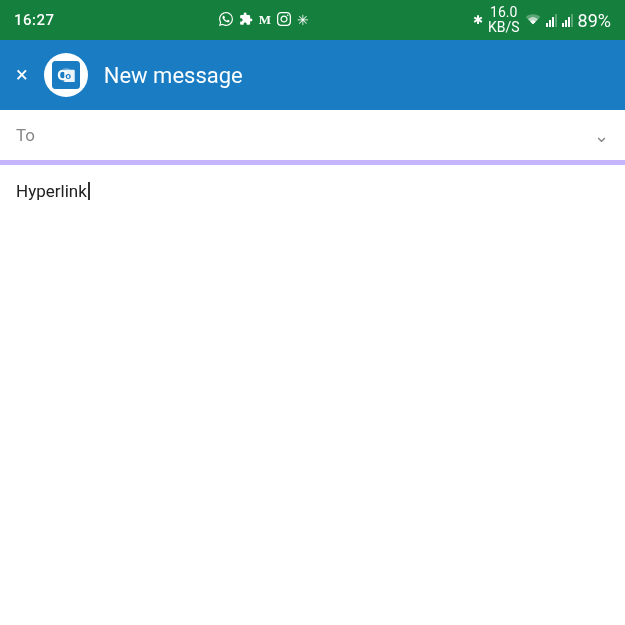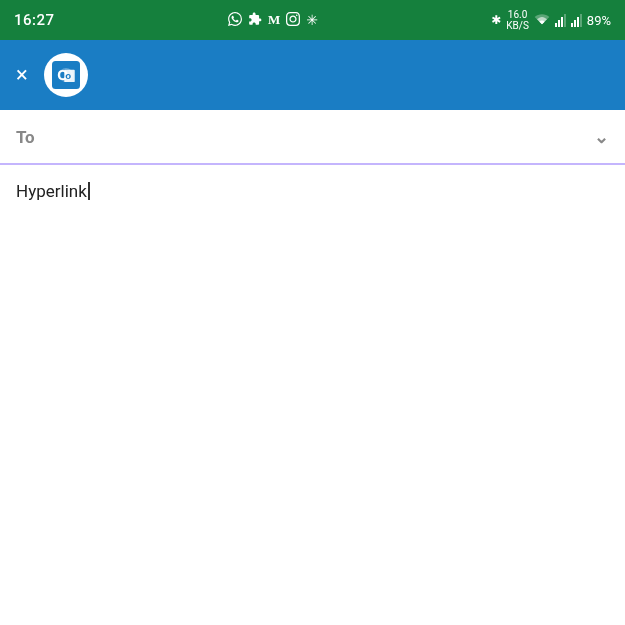--- a/index.html
+++ b/index.html
@@ -89,22 +89,21 @@
     .body {
       width: 100%;
       background: #fff;
     }
 
     .field-row {
       display: flex;
       align-items: center;
       padding: 0 16px;
       height: 55px;
-      border-bottom: 2px solid #c4b5fd;
-      font-weight: bold;
+      border-bottom: 5px solid #c4b5fd;
     }
 
     .field-label {
       color: #888;
       font-size: 17px;
       flex: 1;
     }
 
     .field-chevron {
       color: #888;
@@ -171,21 +170,21 @@
           <path d="M12 2.163c3.204 0 3.584.012 4.85.07 3.252.148 4.771 1.691 4.919 4.919.058 1.265.069 1.645.069 4.849 0 3.205-.012 3.584-.069 4.849-.149 3.225-1.664 4.771-4.919 4.919-1.266.058-1.644.07-4.85.07-3.204 0-3.584-.012-4.849-.07-3.26-.149-4.771-1.699-4.919-4.92-.058-1.265-.07-1.644-.07-4.849 0-3.204.013-3.583.07-4.849.149-3.227 1.664-4.771 4.919-4.919 1.266-.057 1.645-.069 4.849-.069zm0-2.163c-3.259 0-3.667.014-4.947.072-4.358.2-6.78 2.618-6.98 6.98-.059 1.281-.073 1.689-.073 4.948 0 3.259.014 3.668.072 4.948.2 4.358 2.618 6.78 6.98 6.98 1.281.058 1.689.072 4.948.072 3.259 0 3.668-.014 4.948-.072 4.354-.2 6.782-2.618 6.979-6.98.059-1.28.073-1.689.073-4.948 0-3.259-.014-3.667-.072-4.947-.196-4.354-2.617-6.78-6.979-6.98-1.281-.059-1.69-.073-4.949-.073zm0 5.838c-3.403 0-6.162 2.759-6.162 6.162s2.759 6.163 6.162 6.163 6.162-2.759 6.162-6.163c0-3.403-2.759-6.162-6.162-6.162zm0 10.162c-2.209 0-4-1.79-4-4 0-2.209 1.791-4 4-4s4 1.791 4 4c0 2.21-1.791 4-4 4zm6.406-11.845c-.796 0-1.441.645-1.441 1.44s.645 1.44 1.441 1.44c.795 0 1.439-.645 1.439-1.44s-.644-1.44-1.439-1.44z"></path>
         </svg>
     </span>
 
     <span style="color:#fff;font-size:14px;">✳</span>
   </div>
   <div class="status-bar-right">
 
     <span style="font-size:12px;">✱</span>
 
-    <span style="font-size:10px;line-height:1.1;text-align:center;">16.0<br>KB/S</span>
+    <span style="font-size:14px;line-height:1.1;text-align:center;">16.0<br>KB/S</span>
 
     <span style="font-size:13px;">
       <svg width="16" height="12" viewBox="0 0 24 18" fill="white">
           <path d="M1 6l11 11L23 6C20.1 3.4 16.2 2 12 2S3.9 3.4 1 6z" opacity="0.3"></path>
           <path d="M4.5 9.5l7.5 7.5 7.5-7.5C17.2 7.4 14.7 6 12 6S6.8 7.4 4.5 9.5z" opacity="0.6"></path>
           <path d="M8 13l4 4 4-4c-1.1-1.1-2.5-1.8-4-1.8S9.1 11.9 8 13z"></path>
         </svg>
     </span>
 
     <span style="display:inline-flex;align-items:flex-end;gap:1px;height:14px;">
@@ -195,35 +194,36 @@
       <span style="width:2px;height:13px;background:#fff;display:inline-block;opacity:0.3;"></span>
     </span>
 
     <span style="display:inline-flex;align-items:flex-end;gap:1px;height:14px;">
       <span style="width:2px;height:4px;background:#fff;display:inline-block;"></span>
       <span style="width:2px;height:7px;background:#fff;display:inline-block;"></span>
       <span style="width:2px;height:10px;background:#fff;display:inline-block;"></span>
       <span style="width:2px;height:13px;background:#fff;display:inline-block;opacity:0.3;"></span>
     </span>
 
-    <span style="font-size:13px;text-align:right;">89%</span>
+    <span style="font-size:18px;text-align:right;">89%</span>
   </div>
 </div>
 
 <div class="header">
   <span class="close-btn">×</span>
   <div class="outlook-icon">
     <svg width="28" height="28" viewBox="0 0 32 32" fill="none">
       <rect width="32" height="32" rx="4" fill="#1a7dc4"></rect>
       <path d="M16 8C11.582 8 8 11.582 8 16s3.582 8 8 8 8-3.582 8-8-3.582-8-8-8zm0 14c-3.314 0-6-2.686-6-6s2.686-6 6-6 6 2.686 6 6-2.686 6-6 6z" fill="white" opacity="0.3"></path>
       <text x="6" y="22" font-family="Arial" font-weight="bold" font-size="16" fill="white">O</text>
       <rect x="14" y="10" width="12" height="14" rx="1" fill="white" opacity="0.9"></rect>
       <text x="15" y="21" font-family="Arial" font-weight="bold" font-size="11" fill="#1a7dc4">o</text>
     </svg>
   </div>
+  <span class="header-title">New message</span>
 </div>
 
 <div class="body">
 
   <div class="field-row">
     <span class="field-label">To</span>
     <span class="field-chevron">⌄</span>
   </div>
 
 

